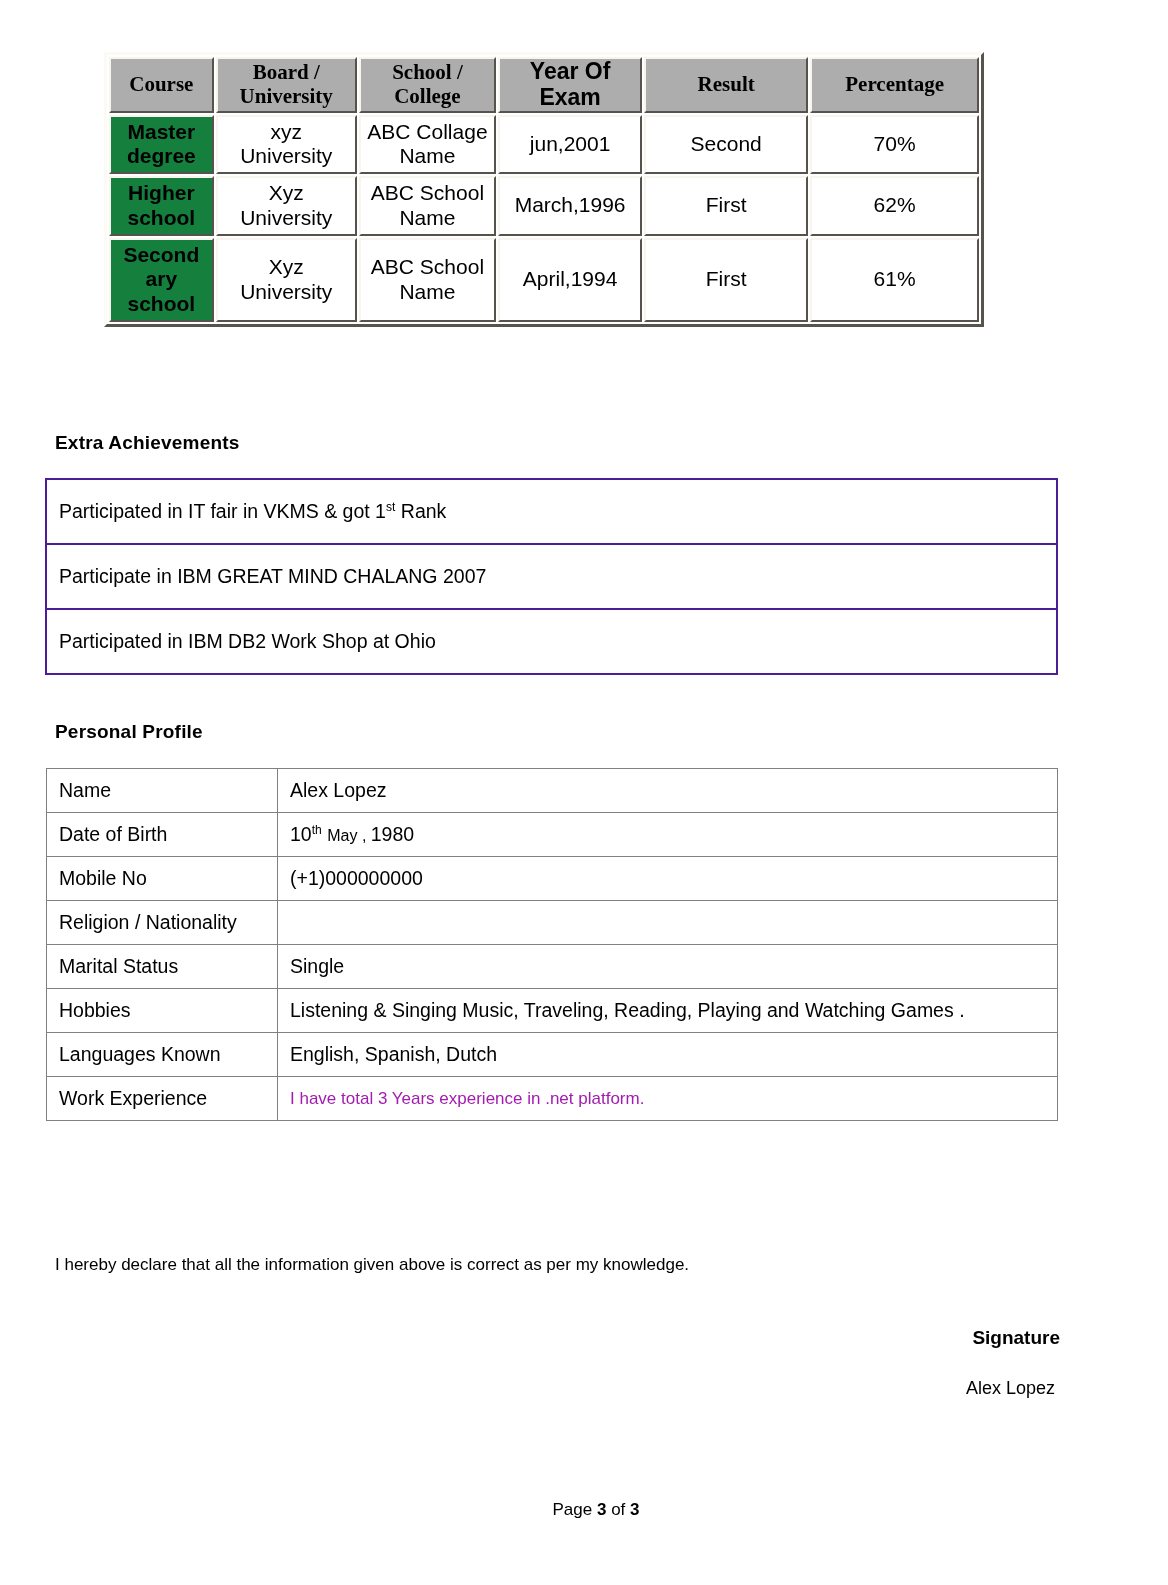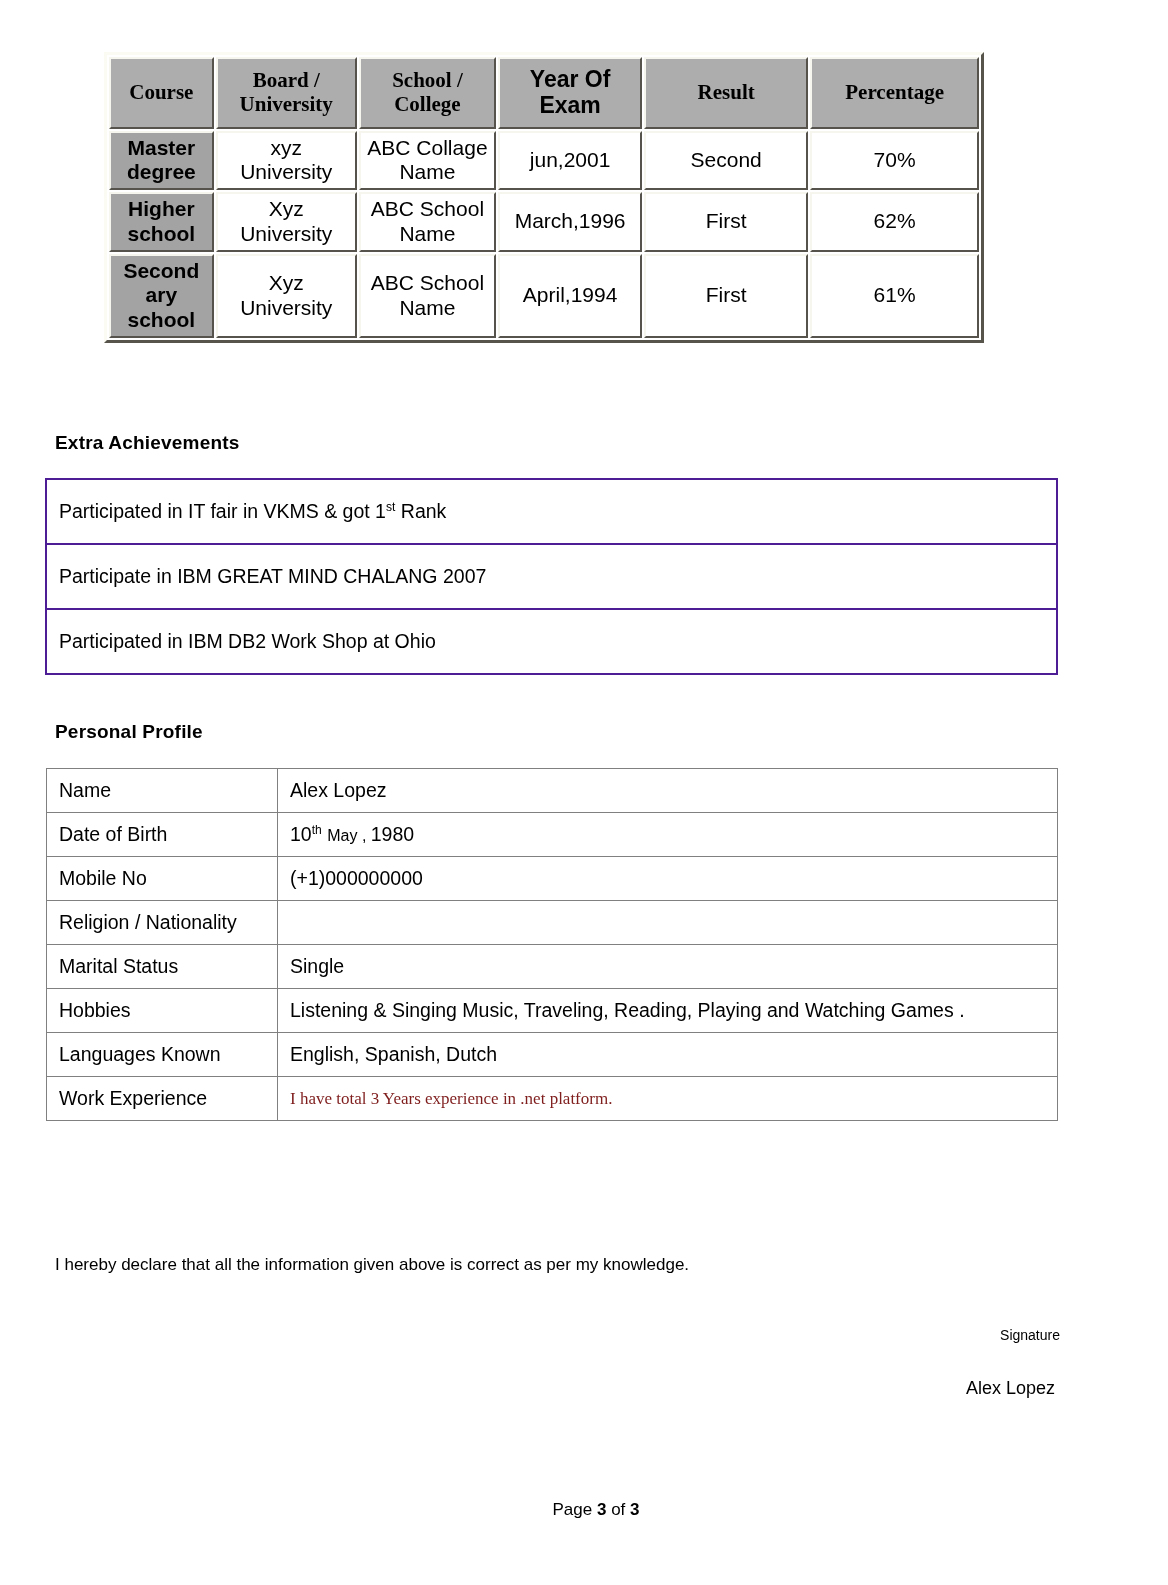--- a/index.html
+++ b/index.html
@@ -45,29 +45,29 @@
     text-align: center;
     vertical-align: middle;
     background: #ffffff;
   }
   table.edu th {
     background: #adadad;
     font-family: "Liberation Serif", serif;
     font-weight: bold;
     font-size: 21px;
     line-height: 1.12;
-    padding: 8px 4px;
+    padding: 0 4px;
   }
   table.edu th.sans {
     font-family: "Liberation Sans", sans-serif;
     font-weight: bold;
     font-size: 23px;
   }
   table.edu td.course {
-    background: #a3a3a3;
+    background: #15803d;
     font-family: "Liberation Sans", sans-serif;
     font-weight: bold;
     font-size: 21px;
     line-height: 1.18;
     width: 96px;
   }
   table.edu td.val {
     font-family: "Liberation Sans", sans-serif;
     font-weight: normal;
     font-size: 21px;
@@ -124,42 +124,41 @@
     height: 39px;
     padding: 2px 12px;
     font-family: "Liberation Sans", sans-serif;
     font-size: 19.5px;
     vertical-align: middle;
   }
   table.profile td.label { width: 206px; }
   table.profile td.value { }
   table.profile td.value.small {
     font-size: 17px;
-    color: #7f1d1d;
-    font-family: Liberation Serif, serif;
+    color: #a21caf;
   }
   .dob-num  { font-size: 19.5px; }
   .dob-mid  { font-size: 16px; }
 
   
   .declaration {
     position: absolute;
     left: 55px;
     top: 1255px;
     font-family: "Liberation Sans", sans-serif;
     font-size: 17px;
     color: #000;
   }
   .signature-title {
     position: absolute;
     right: 108px;
     top: 1327px;
     font-family: "Liberation Sans", sans-serif;
-    font-weight: normal;
-    font-size: 14px;
+    font-weight: bold;
+    font-size: 19px;
   }
   .signature-name {
     position: absolute;
     right: 113px;
     top: 1378px;
     font-family: "Liberation Sans", sans-serif;
     font-size: 18px;
   }
   .page-footer {
     position: absolute;

